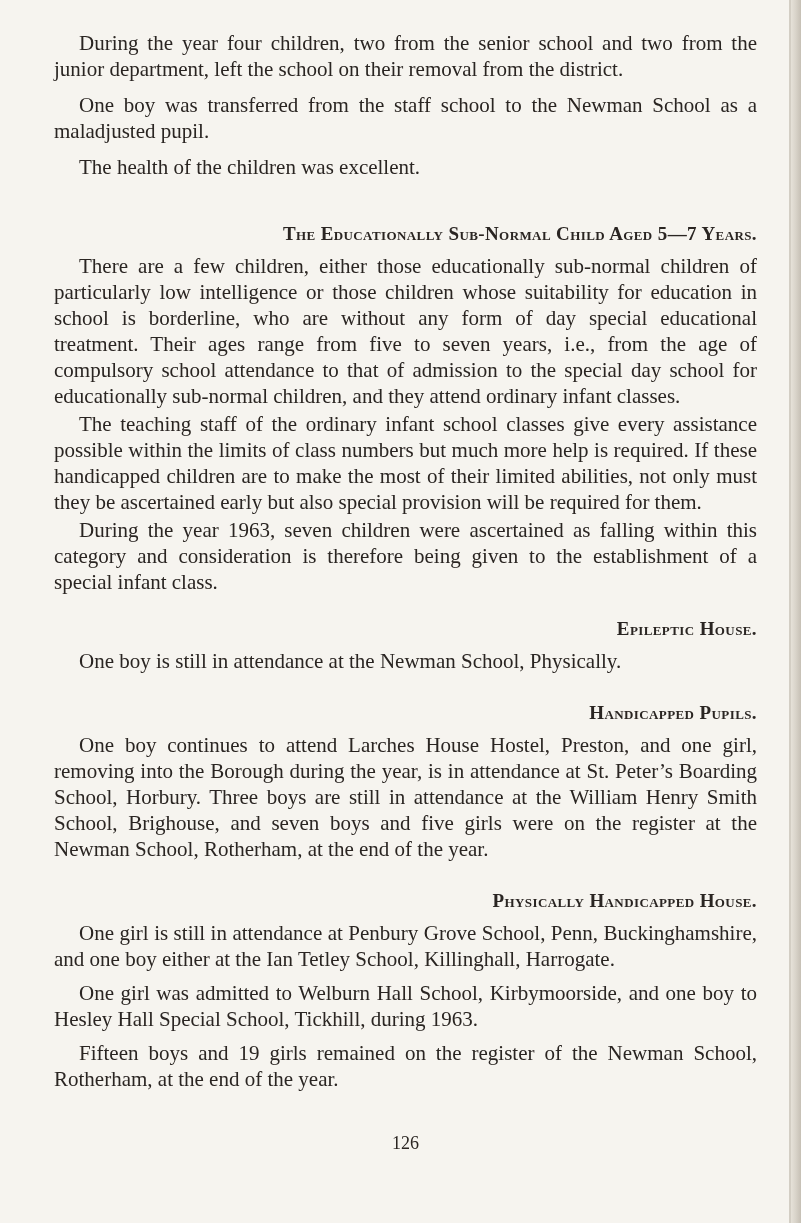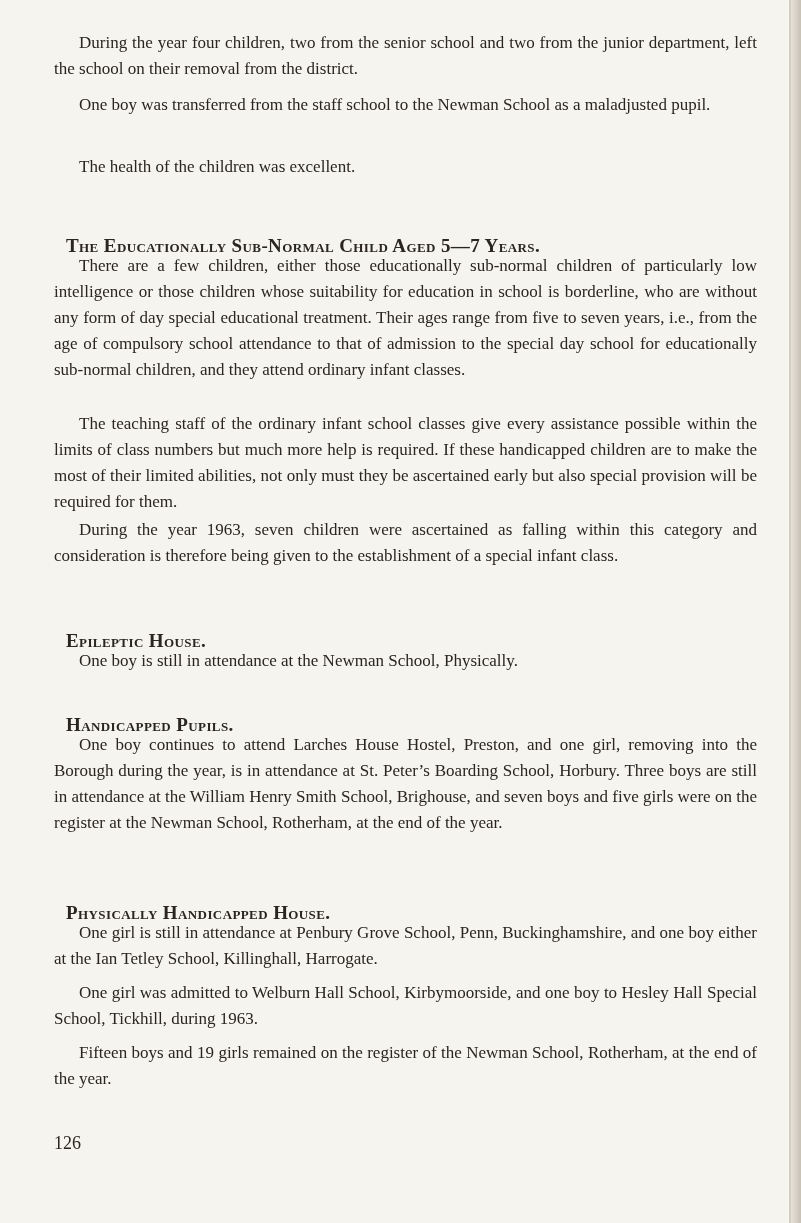--- a/index.html
+++ b/index.html
@@ -15,34 +15,34 @@
   }
   .binding-edge {
     position: absolute; top: 0; right: 10px; width: 2px; height: 1223px;
     background: #d3cec4;
   }
   .page {
     position: absolute; left: 54px; top: 0; width: 703px;
   }
   .para {
     position: absolute; left: 0; width: 703px;
-    font-size: 17px; line-height: 26px;
+    font-size: 21px; line-height: 26px;
     text-align: justify; text-align-last: left;
     text-indent: 25px;
     margin: 0;
   }
   .heading {
     position: absolute; left: 0; width: 703px;
     font-size: 19px; line-height: 26px;
     font-variant: small-caps; letter-spacing: 0.4px;
-    margin: 12px; white-space: nowrap;
+    margin: 0; white-space: nowrap; text-align: right;
   }
   .page-number {
     position: absolute; left: 0; width: 703px; top: 1132px;
-    font-size: 18px; line-height: 22px;
+    text-align: center; font-size: 18px; line-height: 22px;
   }
 </style>
 </head>
 <body>
 
 <div class="binding"></div>
 <div class="binding-edge"></div>
 
 <div class="page">
 

